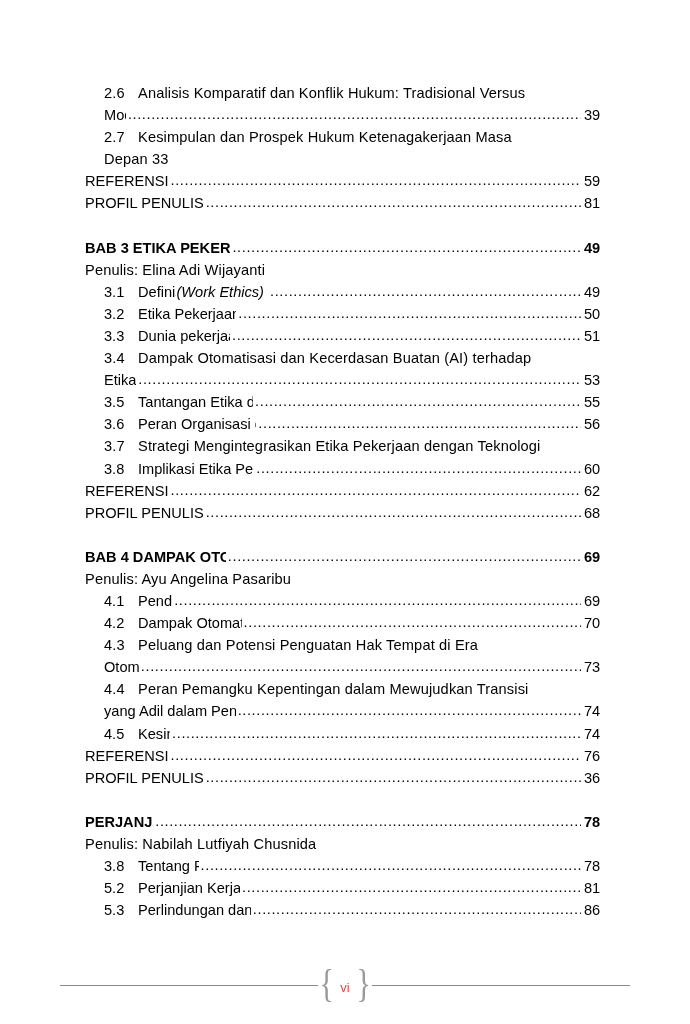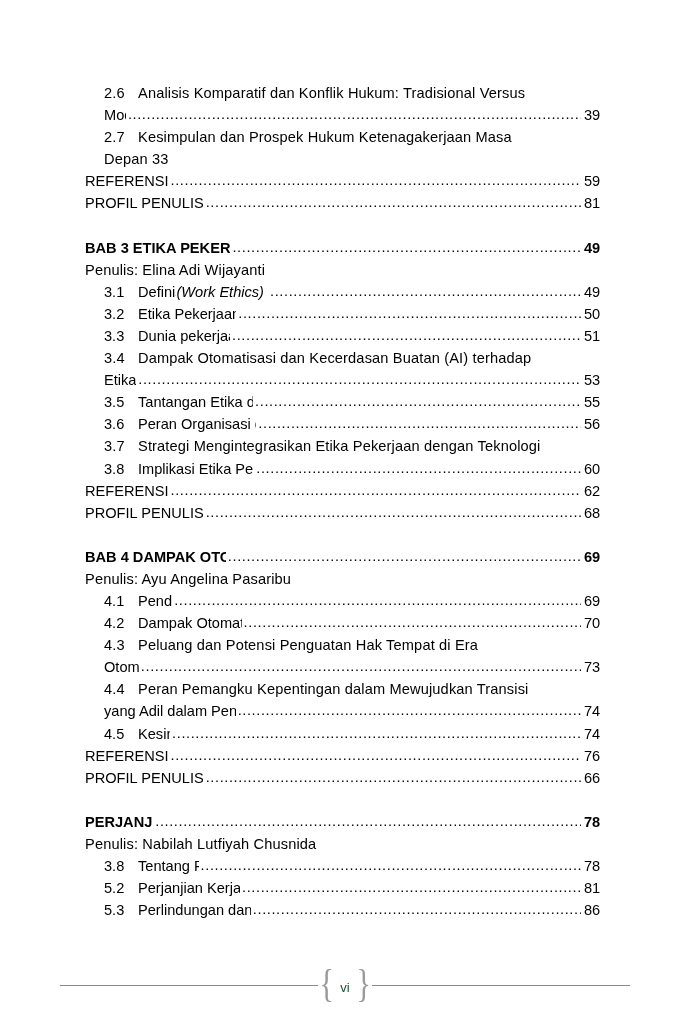--- a/index.html
+++ b/index.html
@@ -128,21 +128,21 @@
     color: #9a9a9a;
     font-weight: 300;
     transform: scaleX(0.75);
     display: inline-block;
     position: relative;
     top: -2px;
   }
   #footer .pageno {
     font-family: "Liberation Sans", sans-serif;
     font-size: 13px;
-    color: #14532d;
+    color: #ef4444;
     position: relative;
     top: 1px;
   }
 </style>
 </head>
 <body>
 
 <div id="page">
 
   <div id="toc">
@@ -264,21 +264,21 @@
         <span class="pg">74</span>
       </div>
       <div class="row">
         <span class="label">REFERENSI</span>
         <span class="lead">............................................................................................................................................................................................................................</span>
         <span class="pg">76</span>
       </div>
       <div class="row">
         <span class="label">PROFIL PENULIS</span>
         <span class="lead">............................................................................................................................................................................................................................</span>
-        <span class="pg">66</span>
+        <span class="pg">36</span>
       </div>
       <div class="gap"></div>
       <div class="row bold">
         <span class="label-grow">PERJANJIAN KINERJA </span>
         <span class="lead" style="font-weight: normal;">............................................................................................................................................................................................................................</span>
         <span class="pg">78</span>
       </div>
       <div class="toc-line plain"><span class="title">Penulis: Nabilah Lutfiyah Chusnida</span></div>
       <div class="row">
         <span class="num label">3.8</span>

